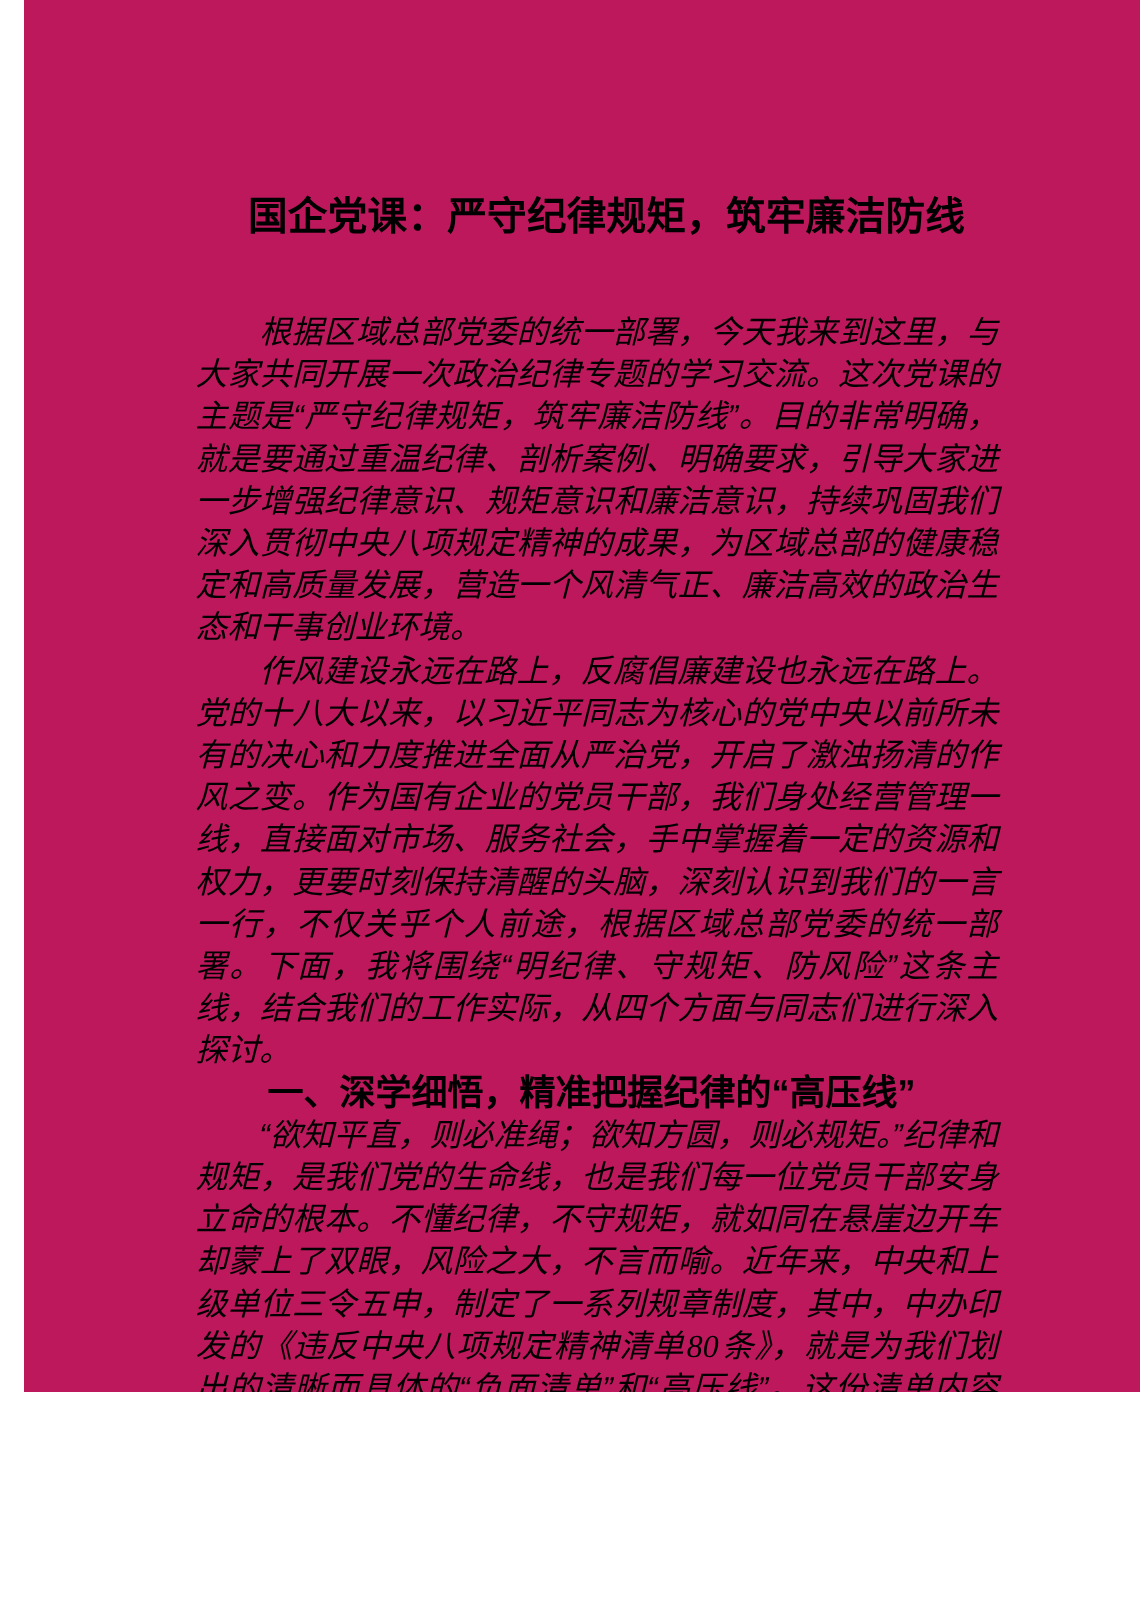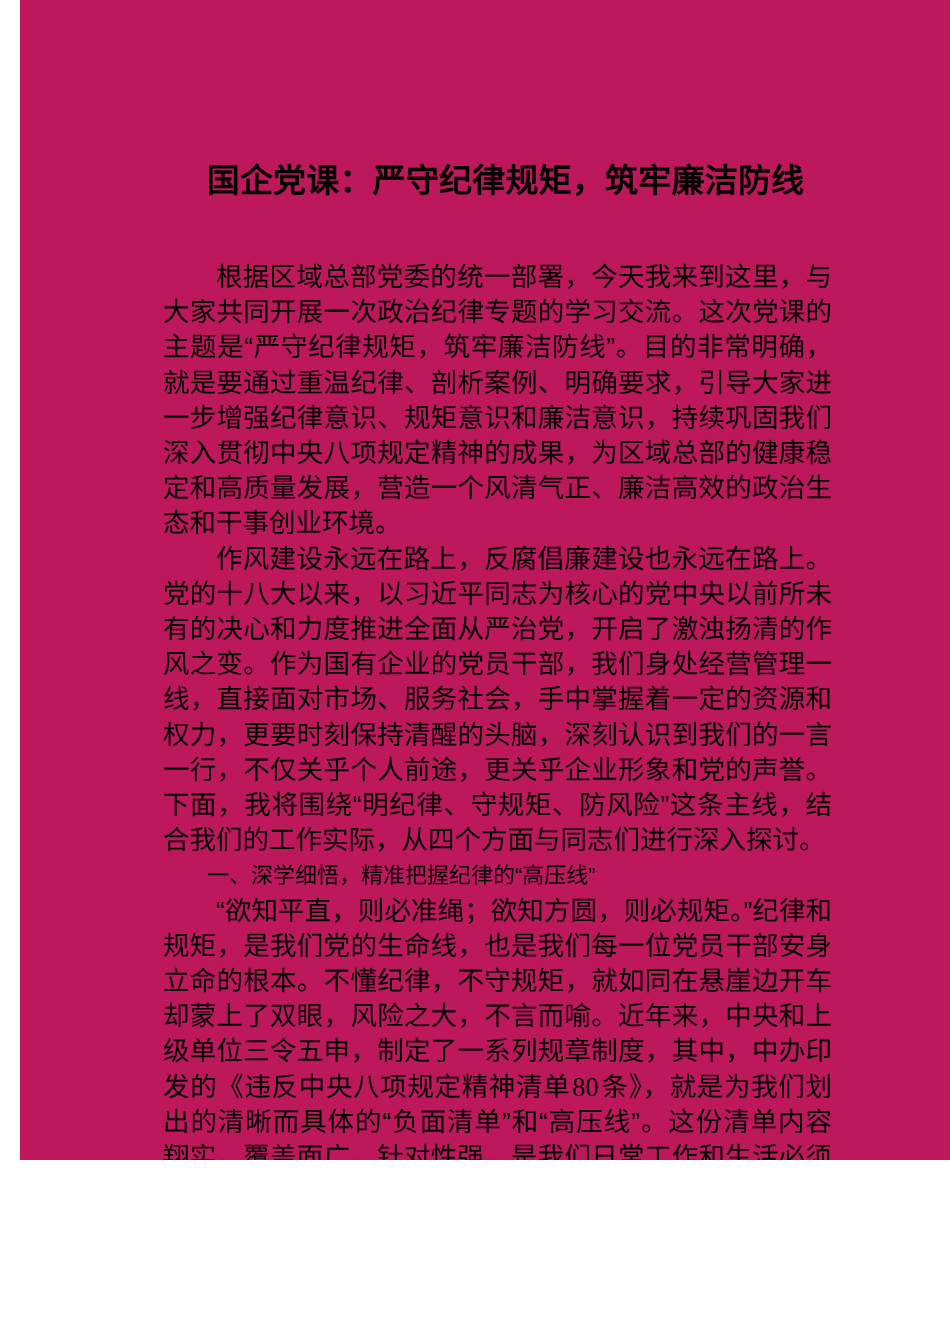--- a/index.html
+++ b/index.html
@@ -55,31 +55,32 @@
     line-height: 35.2px;
     margin: 0;
     text-align: justify;
     text-justify: inter-ideograph;
     letter-spacing: 0px;
     word-break: break-all;
   }
 
   p.para.indent {
     text-indent: 2em;
+    font-style: italic;
   }
 
   p.para.salutation {
     text-indent: 0;
   }
 
   p.heading {
-    font-size: 22px;
+    font-size: 30px;
     line-height: 35.2px;
     margin: 0;
-    font-weight: 400;
+    font-weight: 700;
     text-indent: 2em;
     text-align: left;
   }
 
   
   .num {
     font-family: "Liberation Serif", "DejaVu Serif", serif;
     padding: 0 2px;
   }
 </style>
@@ -89,21 +90,21 @@
 <div class="page">
   <div class="content">
 
     <h1 class="doc-title">国企党课：严守纪律规矩，筑牢廉洁防线</h1>
 
     <div class="body-block">
 
 
       <p class="para indent">根据区域总部党委的统一部署，今天我来到这里，与大家共同开展一次政治纪律专题的学习交流。这次党课的主题是“严守纪律规矩，筑牢廉洁防线”。目的非常明确，就是要通过重温纪律、剖析案例、明确要求，引导大家进一步增强纪律意识、规矩意识和廉洁意识，持续巩固我们深入贯彻中央八项规定精神的成果，为区域总部的健康稳定和高质量发展，营造一个风清气正、廉洁高效的政治生态和干事创业环境。</p>
 
-      <p class="para indent">作风建设永远在路上，反腐倡廉建设也永远在路上。党的十八大以来，以习近平同志为核心的党中央以前所未有的决心和力度推进全面从严治党，开启了激浊扬清的作风之变。作为国有企业的党员干部，我们身处经营管理一线，直接面对市场、服务社会，手中掌握着一定的资源和权力，更要时刻保持清醒的头脑，深刻认识到我们的一言一行，不仅关乎个人前途，更关乎企业形象和党的声誉。下面，我将围绕“明纪律、守规矩、防风险”这条主线，结合我们的工作实际，从四个方面与同志们进行深入探讨。</p>
+      <p class="para indent">作风建设永远在路上，反腐倡廉建设也永远在路上。党的十八大以来，以习近平同志为核心的党中央以前所未有的决心和力度推进全面从严治党，开启了激浊扬清的作风之变。作为国有企业的党员干部，我们身处经营管理一线，直接面对市场、服务社会，手中掌握着一定的资源和权力，更要时刻保持清醒的头脑，深刻认识到我们的一言一行，不仅关乎个人前途，根据区域总部党委的统一部署。下面，我将围绕“明纪律、守规矩、防风险”这条主线，结合我们的工作实际，从四个方面与同志们进行深入探讨。</p>
 
       <p class="heading">一、深学细悟，精准把握纪律的“高压线”</p>
 
       <p class="para indent">“欲知平直，则必准绳；欲知方圆，则必规矩。”纪律和规矩，是我们党的生命线，也是我们每一位党员干部安身立命的根本。不懂纪律，不守规矩，就如同在悬崖边开车却蒙上了双眼，风险之大，不言而喻。近年来，中央和上级单位三令五申，制定了一系列规章制度，其中，中办印发的《违反中央八项规定精神清单<span class="num">80</span>条》，就是为我们划出的清晰而具体的“负面清单”和“高压线”。这份清单内容翔实，覆盖面广，针对性强，是我们日常工作和生活必须严格遵守的行为准则。《清单<span class="num">80</span>条》深刻揭示了“四风”问题</p>
 
     </div>
   </div>
 </div>
 
 </body></html>

